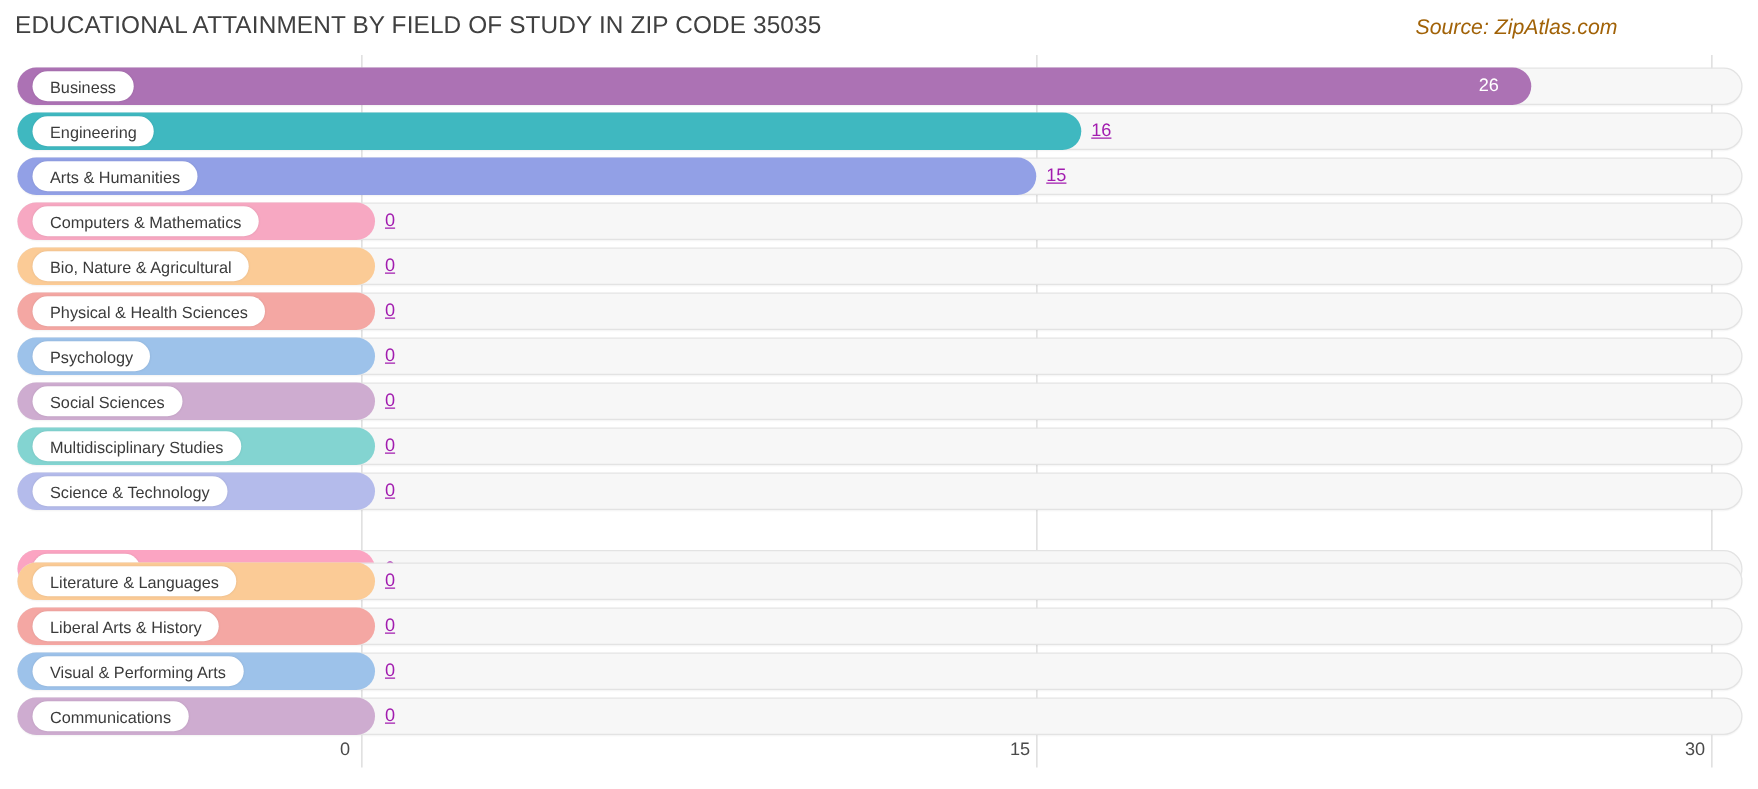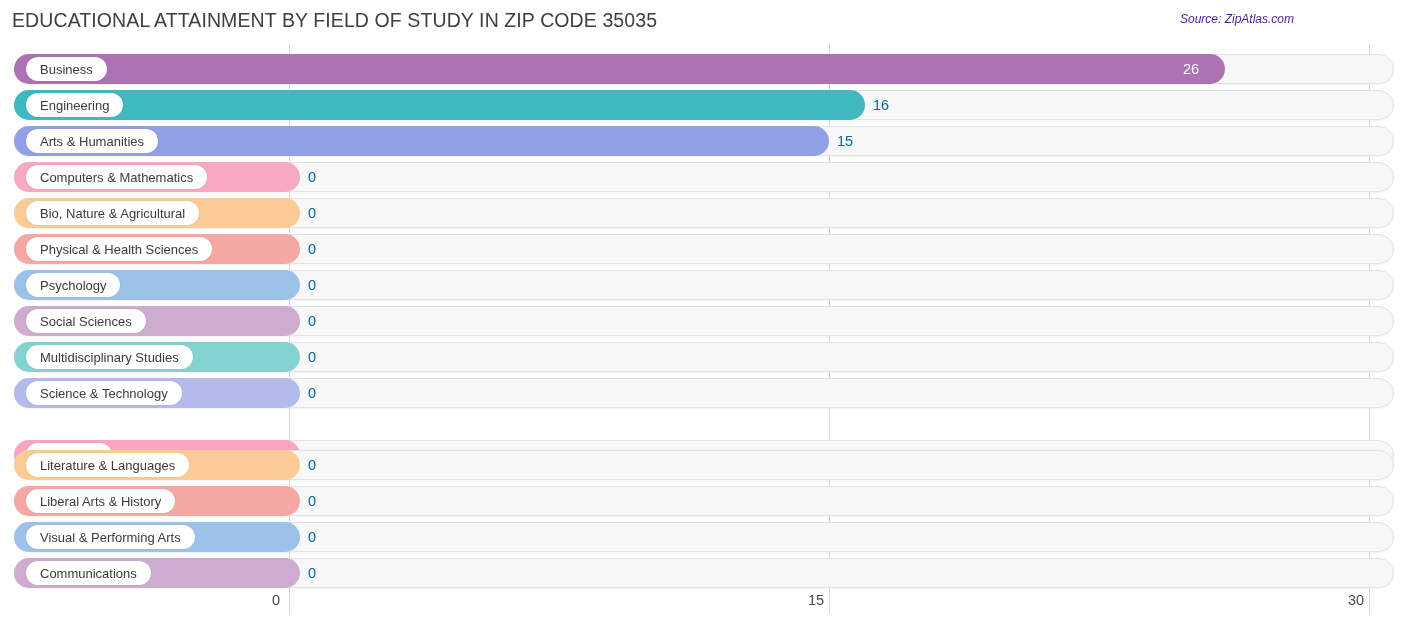--- a/index.html
+++ b/index.html
@@ -28,23 +28,23 @@
     top: 9px;
     font-size: 19.5px;
     color: #404040;
     letter-spacing: 0.1px;
     white-space: nowrap;
   }
   #source-label {
     position: absolute;
     right: 10px;
     top: 12px;
-    font-size: 12px;
+    font-size: 17px;
     font-style: italic;
-    color: #4c1d95;
+    color: #a16207;
     white-space: nowrap;
   }
 
   
   #plot {
     position: absolute;
     left: 0;
     top: 44px;
     width: 1406px;
     height: 544px;
@@ -105,22 +105,23 @@
     box-shadow: 0 0 2px rgba(0,0,0,0.10);
   }
   
   .value-out {
     position: absolute;
     top: 0;
     height: 30px;
     display: flex;
     align-items: center;
     font-size: 14.5px;
-    color: #0369a1;
-    white-space: nowrap;
+    color: #a21caf;
+    white-space: nowrap;
+    text-decoration: underline;
   }
   
   .value-in {
     position: absolute;
     top: 0;
     height: 30px;
     display: flex;
     align-items: center;
     font-size: 14.5px;
     color: #ffffff;

